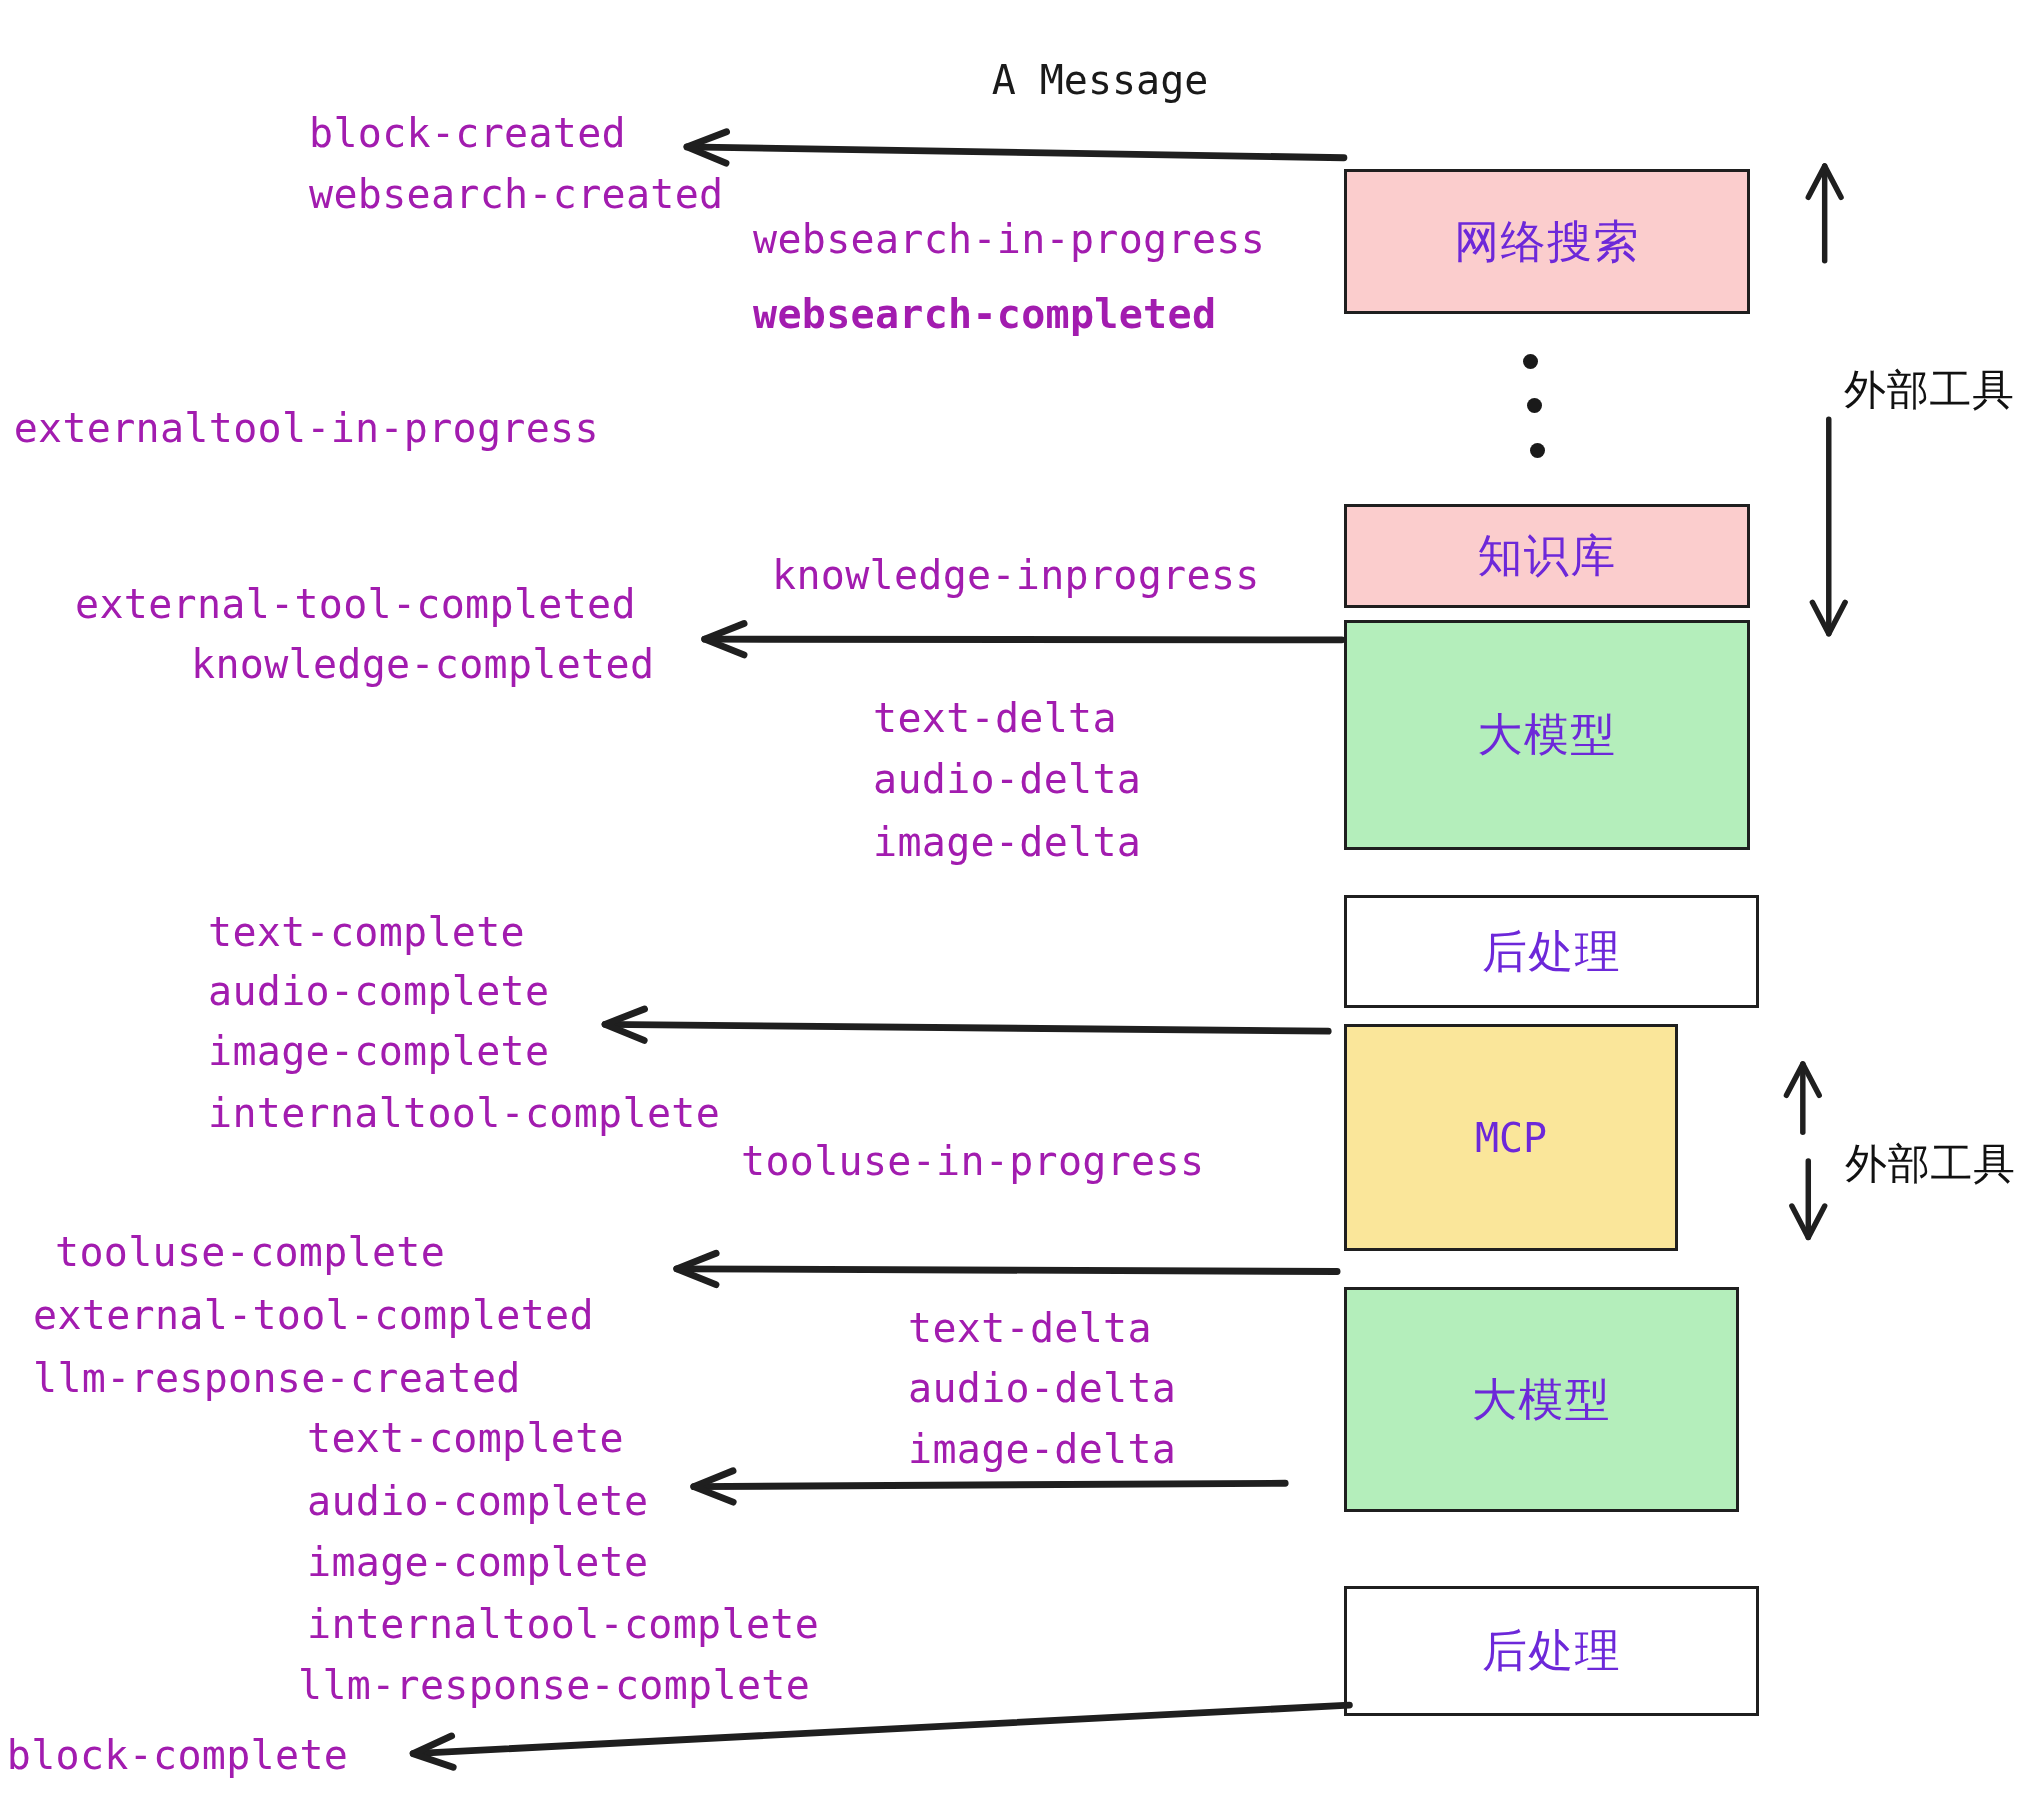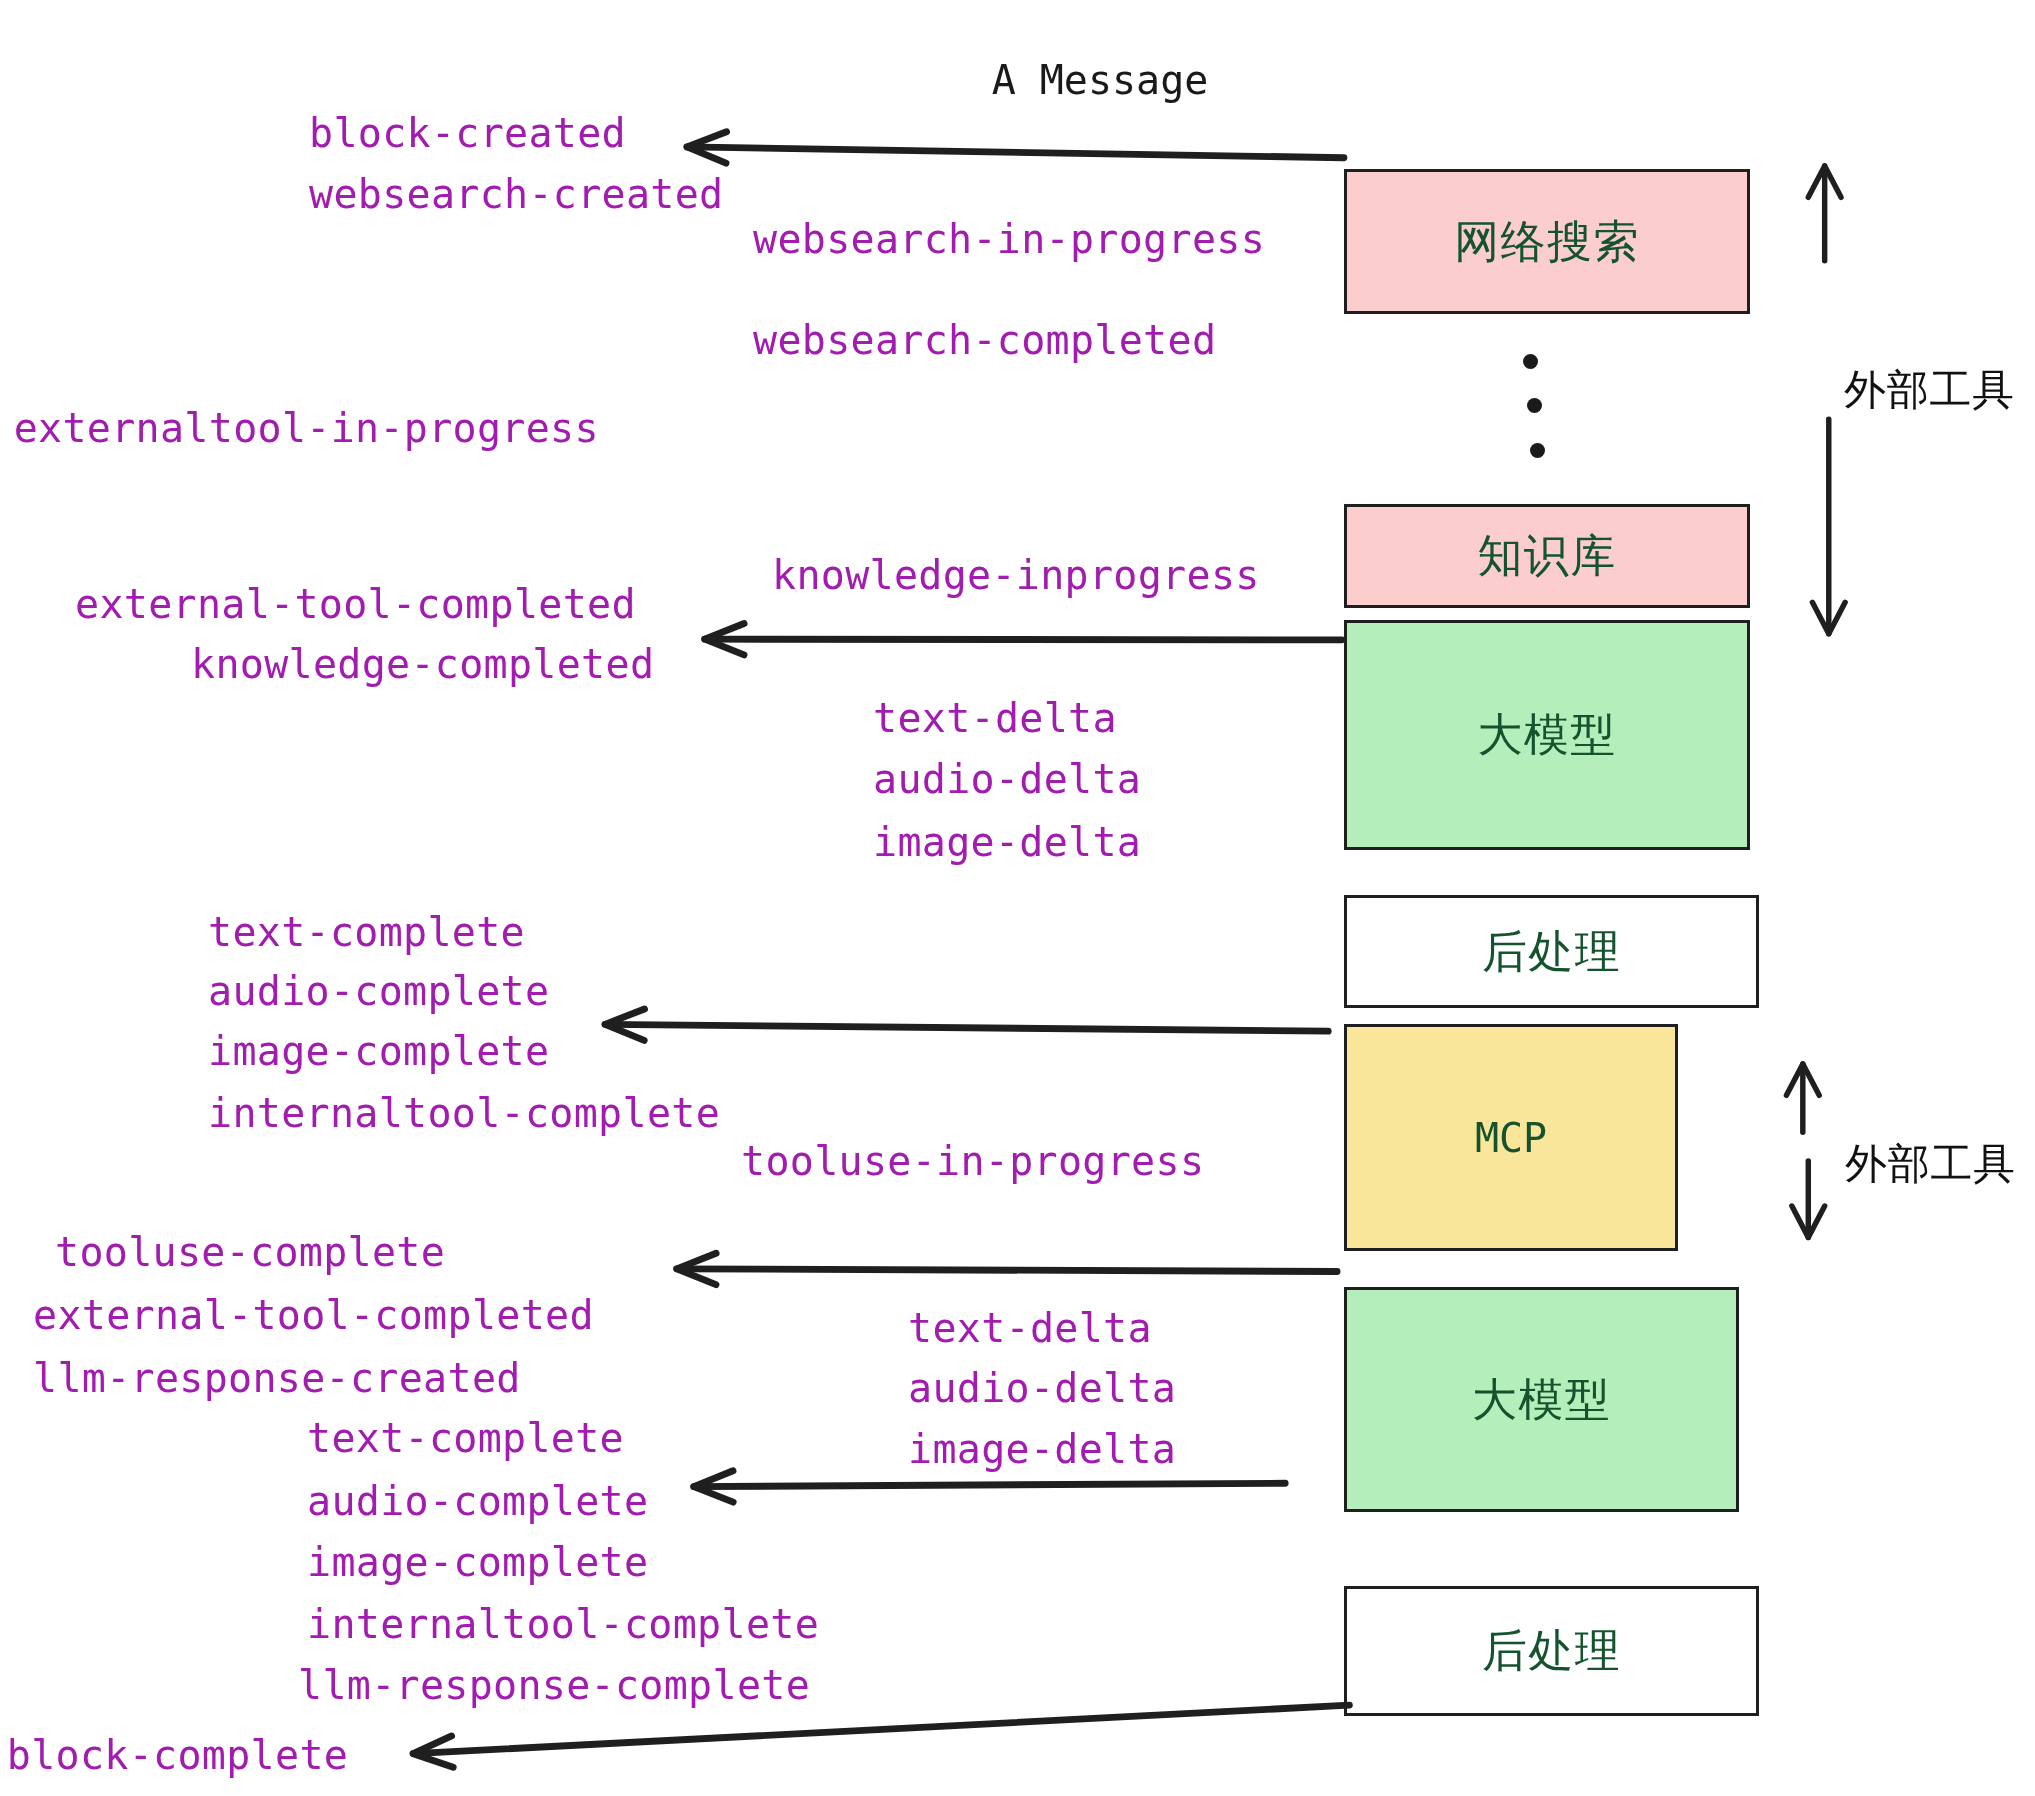--- a/index.html
+++ b/index.html
@@ -34,21 +34,21 @@
   }
   .box {
     position: absolute;
     box-sizing: border-box;
     border: 3.4px solid #1f1f1f;
     display: flex;
     align-items: center;
     justify-content: center;
     font-family: "DejaVu Sans", "Liberation Sans", sans-serif;
     font-size: 45px;
-    color: #14532d;
+    color: #6d28d9;
     letter-spacing: 1.4px;
   }
   .box.mono {
     font-family: "DejaVu Sans Mono", "Liberation Mono", monospace;
     font-size: 40px;
     letter-spacing: 0;
   }
   .dot {
     position: absolute;
     width: 15px;
@@ -76,21 +76,21 @@
 <body>
 
 <div id="canvas">
 
   <div class="title" style="left:1100px; top:21px;margin-top:36px;">A Message</div>
 
   <div id="events-layer">
       <div class="evt" style="left: 309px; top: 113px;">block-created</div>
       <div class="evt" style="left: 309px; top: 174px;">websearch-created</div>
       <div class="evt" style="left: 753px; top: 219px;">websearch-in-progress</div>
-      <div class="evt" style="left: 753px; top: 320px;">websearch-completed</div>
+      <div class="evt" style="left: 753px; top: 294px; font-weight: bold;">websearch-completed</div>
       <div class="evt" style="left: 13.7px; top: 408px;">externaltool-in-progress</div>
       <div class="evt" style="left: 772px; top: 555px;">knowledge-inprogress</div>
       <div class="evt" style="left: 75px; top: 584px;">external-tool-completed</div>
       <div class="evt" style="left: 191px; top: 644px;">knowledge-completed</div>
       <div class="evt" style="left: 873px; top: 698px;">text-delta</div>
       <div class="evt" style="left: 873px; top: 759px;">audio-delta</div>
       <div class="evt" style="left: 873px; top: 822px;">image-delta</div>
       <div class="evt" style="left: 208px; top: 912px;">text-complete</div>
       <div class="evt" style="left: 208px; top: 971px;">audio-complete</div>
       <div class="evt" style="left: 208px; top: 1031px;">image-complete</div>

